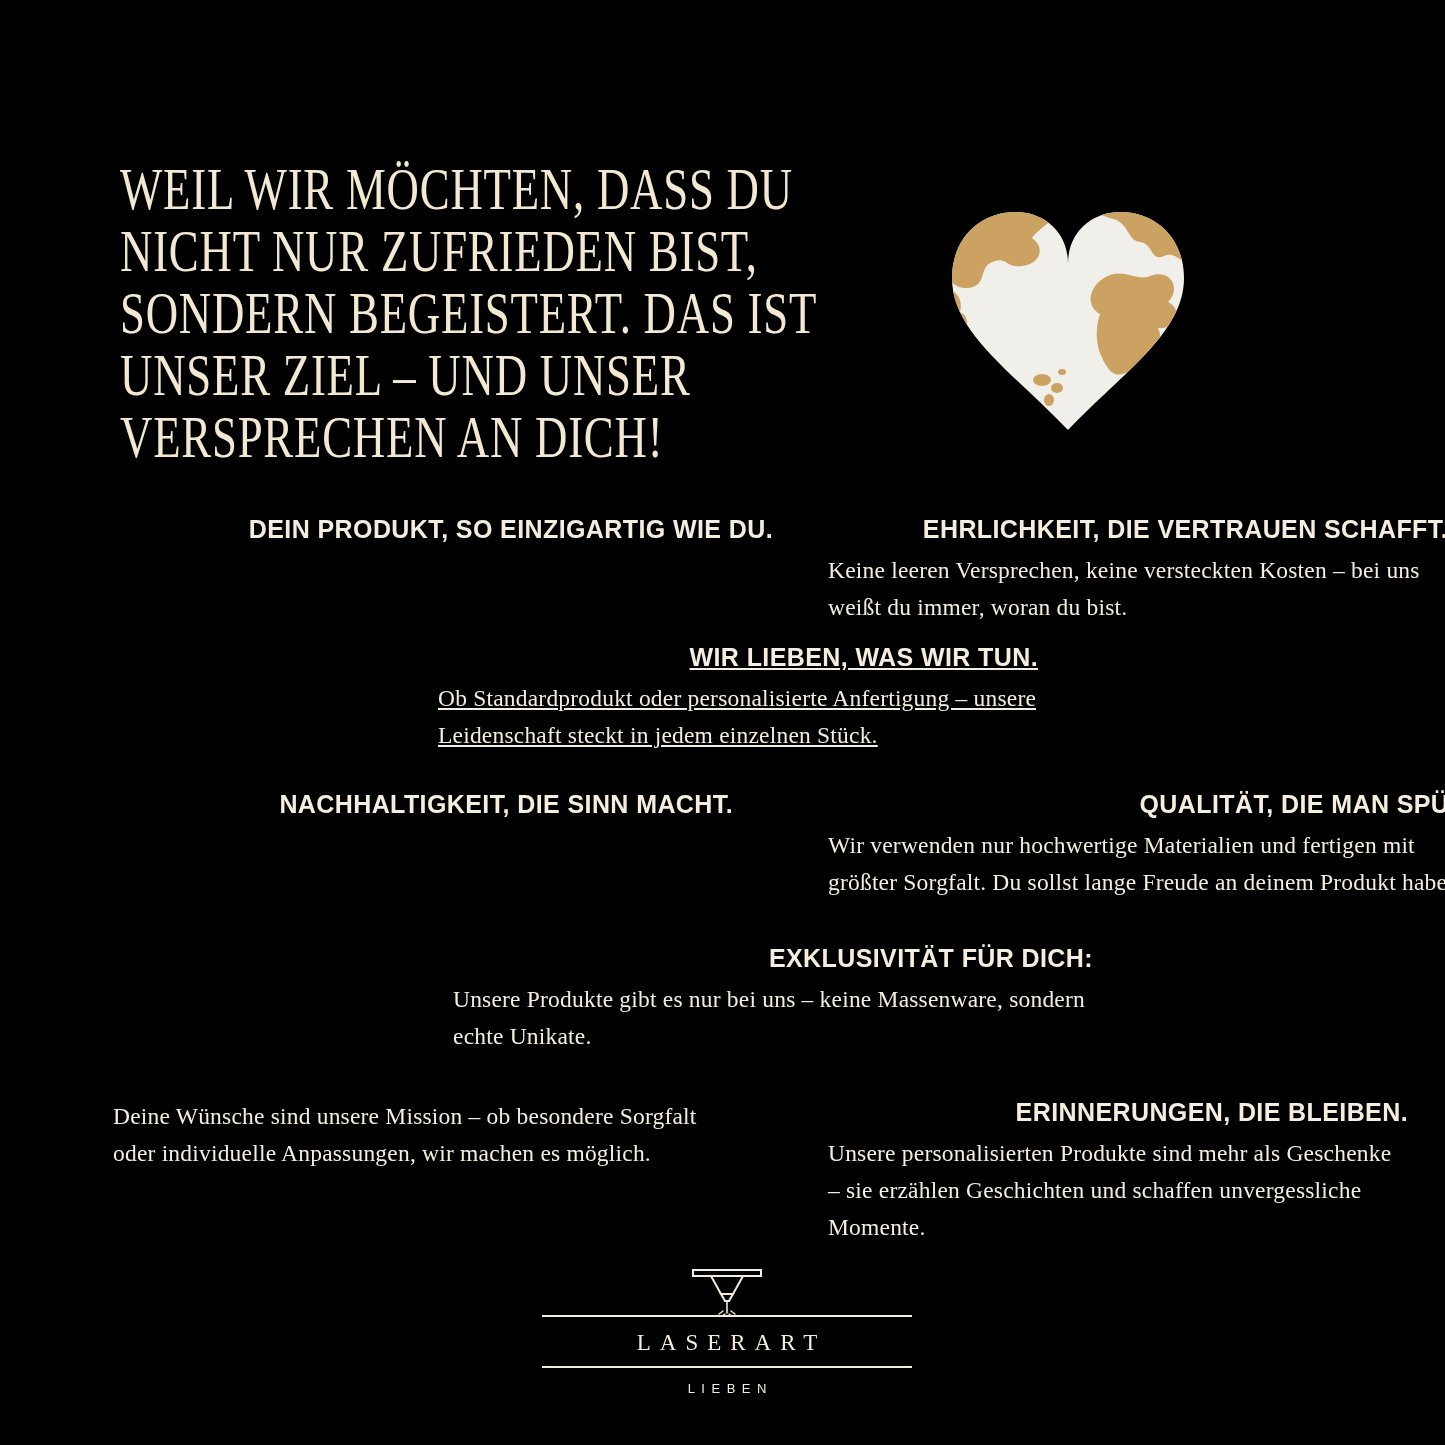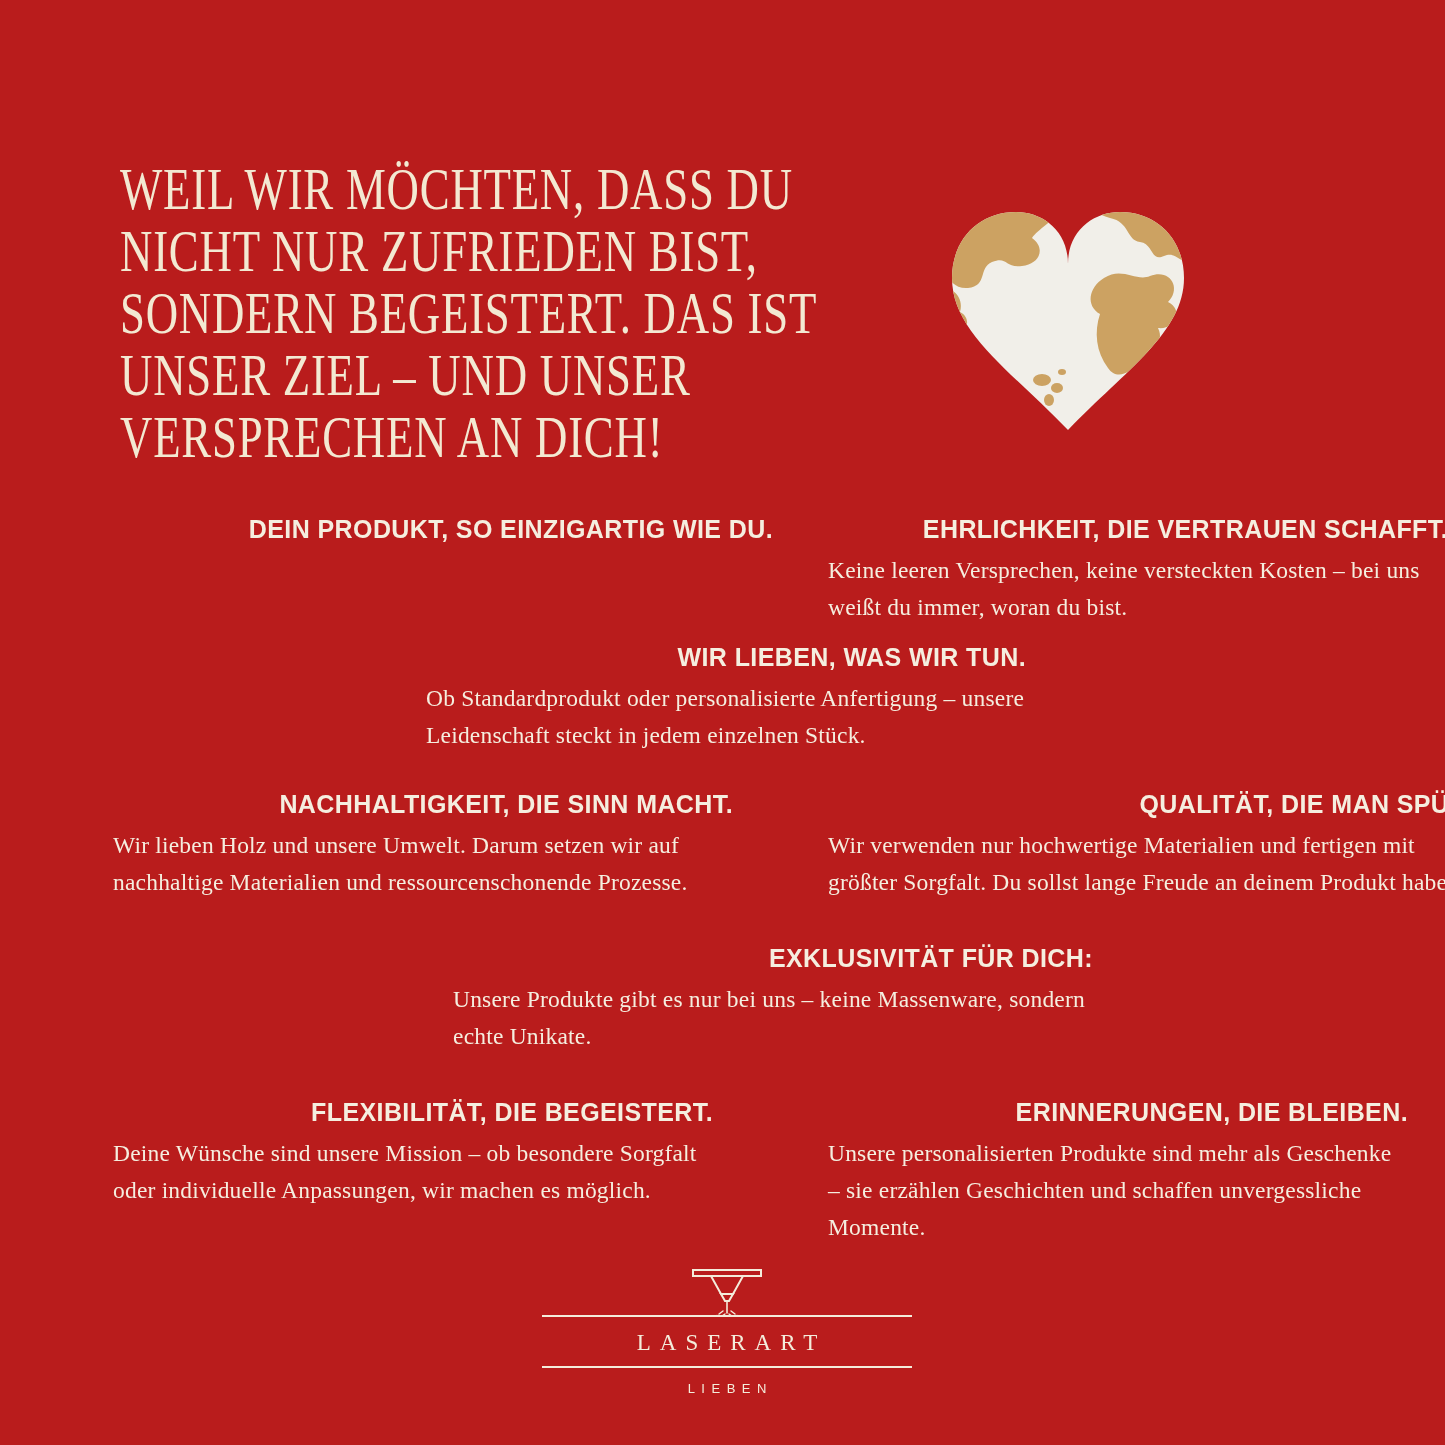--- a/index.html
+++ b/index.html
@@ -2,21 +2,21 @@
 <html><head>
 <meta charset="utf-8">
 <style>
   html, body { margin: 0; padding: 0; }
   body { font-family: "Liberation Sans", sans-serif; }
 
   .canvas {
     position: relative;
     width: 1445px;
     height: 1445px;
-    background: #b91c1c;
+    background: #000000;
     overflow: hidden;
   }
 
   
   .hero {
     position: absolute;
     left: 120px;
     top: 158px;
     color: #F3E9D2;
     font-family: "Liberation Serif", serif;
@@ -52,21 +52,21 @@
   }
   .block p {
     margin: 0;
     font-family: "Liberation Serif", serif;
     font-size: 23.5px;
     line-height: 37px;
     letter-spacing: 0.2px;
   }
   .b1 { left: 113px; top: 515px; width: 660px; }
   .b2 { left: 828px; top: 515px; width: 620px; }
-  .b3 { left: 426px; top: 643px; width: 600px; }
+  .b3 { left: 438px; top: 643px; width: 600px; text-decoration: underline; }
   .b4 { left: 113px; top: 790px; width: 620px; }
   .b5 { left: 828px; top: 790px; width: 660px; }
   .b6 { left: 453px; top: 944px; width: 640px; }
   .b7 { left: 113px; top: 1098px; width: 600px; }
   .b8 { left: 828px; top: 1098px; width: 580px; }
 
   
   .logo {
     position: absolute;
     left: 542px;
@@ -151,35 +151,33 @@
     <p>Keine leeren Versprechen, keine versteckten Kosten – bei uns weißt du immer, woran du bist.</p>
   </div>
 
   <div class="block b3">
     <h3>WIR LIEBEN, WAS WIR TUN.</h3>
     <p>Ob Standardprodukt oder personalisierte Anfertigung – unsere Leidenschaft steckt in jedem einzelnen Stück.</p>
   </div>
 
   <div class="block b4">
     <h3>NACHHALTIGKEIT, DIE SINN MACHT.</h3>
-    <p>Wir lieben Holz und unsere Umwelt. Darum setzen wir auf nachhaltige Materialien und ressourcenschonende Prozesse.</p>
   </div>
 
   <div class="block b5">
     <h3>QUALITÄT, DIE MAN SPÜRT.</h3>
     <p>Wir verwenden nur hochwertige Materialien und fertigen mit größter Sorgfalt. Du sollst lange Freude an deinem Produkt haben!</p>
   </div>
 
   <div class="block b6">
     <h3>EXKLUSIVITÄT FÜR DICH:</h3>
     <p>Unsere Produkte gibt es nur bei uns – keine Massenware, sondern echte Unikate.</p>
   </div>
 
   <div class="block b7">
-    <h3>FLEXIBILITÄT, DIE BEGEISTERT.</h3>
     <p>Deine Wünsche sind unsere Mission – ob besondere Sorgfalt oder individuelle Anpassungen, wir machen es möglich.</p>
   </div>
 
   <div class="block b8">
     <h3>ERINNERUNGEN, DIE BLEIBEN.</h3>
     <p>Unsere personalisierten Produkte sind mehr als Geschenke – sie erzählen Geschichten und schaffen unvergessliche Momente.</p>
   </div>
 
   <div class="logo">
     <svg class="laser-icon" viewBox="0 0 78 50" fill="none" stroke="#F4ECDB" stroke-width="2" stroke-linecap="round">

